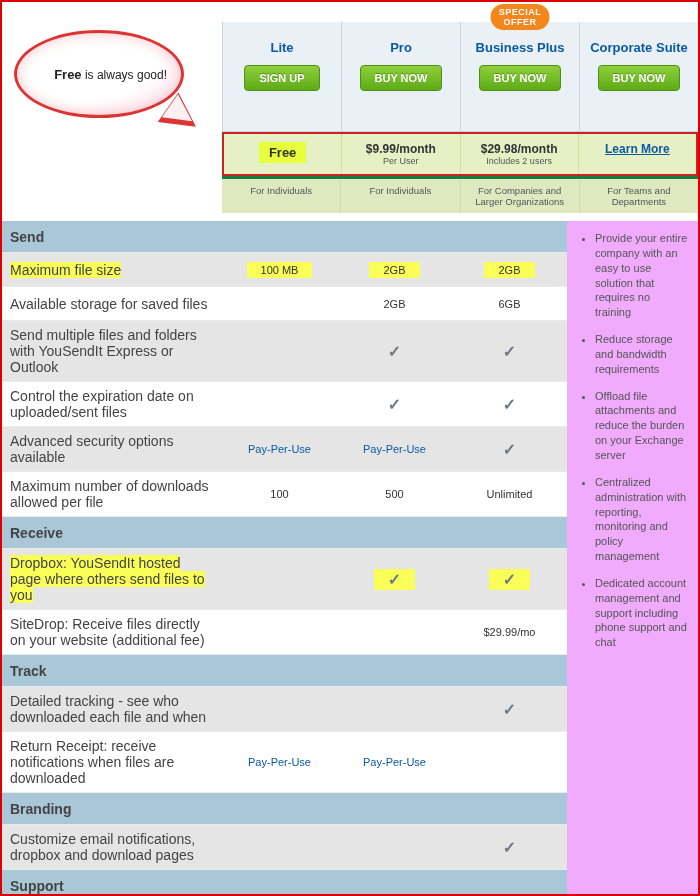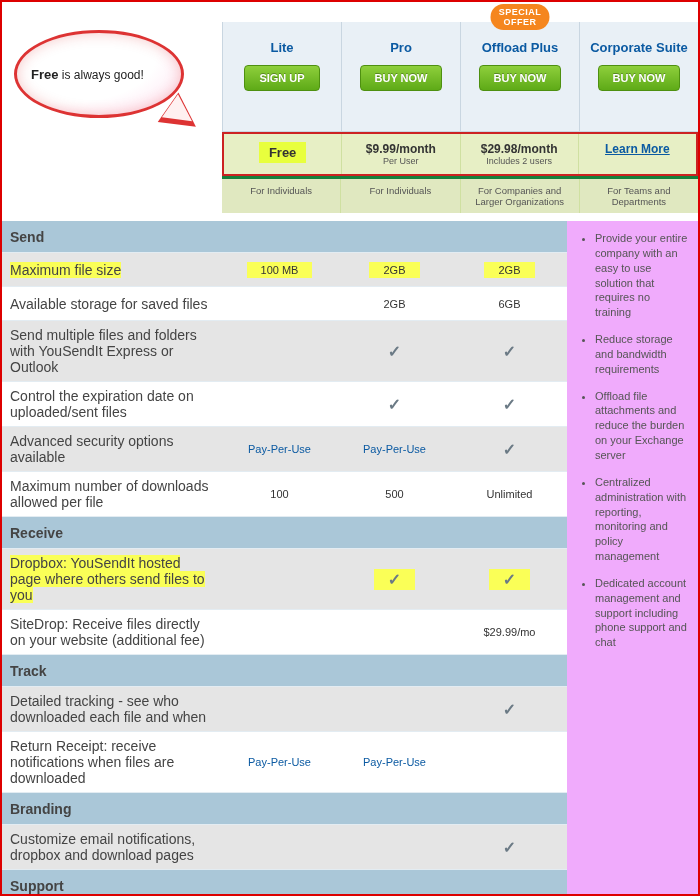--- a/index.html
+++ b/index.html
@@ -39,21 +39,21 @@
   .check { color:#6b7a85; font-size:16px; font-weight:bold; }
   .ppu { color:#0b5aa2; cursor:pointer;}
 
   
   .right-col { flex:1; padding:10px 10px 10px 14px; font-size:11px; color:#555; background:#f0abfc;}
   .right-col ul { list-style: disc; padding-left:14px; }
   .right-col li { margin-bottom:12px; line-height:1.35; }
 
   
   .callout { position:absolute; top:28px; left:12px; width:190px; height:110px; }
-  .bubble { position:absolute; width:170px; height:88px; border:3px solid #d33; border-radius:50%; background:radial-gradient(ellipse at 30% 30%, #fff 0%, #fff 55%, #fde 100%); box-shadow: inset 0 0 14px rgba(221,40,40,.25); display:flex; align-items:center; justify-content:flex-start; text-align:center; padding:0 14px;}
+  .bubble { position:absolute; width:170px; height:88px; border:3px solid #d33; border-radius:50%; background:radial-gradient(ellipse at 30% 30%, #fff 0%, #fff 55%, #fde 100%); box-shadow: inset 0 0 14px rgba(221,40,40,.25); display:flex; align-items:center; justify-content:flex-end; text-align:center; padding:0 14px;}
   .bubble-text { font-size:12px; color:#222; }
   .bubble-text b { font-size:13px; }
   .tail { position:absolute; left:150px; top:70px; width:0;height:0; border-left:18px solid transparent; border-right:18px solid transparent; border-top:34px solid #d33; transform: rotate(-55deg); }
   .tail-inner { position:absolute; left:153px; top:70px; width:0;height:0; border-left:14px solid transparent; border-right:14px solid transparent; border-top:27px solid #fff1f1; transform: rotate(-55deg); }
 
 </style>
 </head>
 <body>
 
 <div class="frame">
@@ -72,21 +72,21 @@
     <div class="plan-col">
       <div class="plan-name">Lite</div>
       <span class="plan-btn">SIGN UP</span>
     </div>
     <div class="plan-col">
       <div class="plan-name">Pro</div>
       <span class="plan-btn">BUY NOW</span>
     </div>
     <div class="plan-col">
       <div class="special-offer">SPECIAL OFFER</div>
-      <div class="plan-name">Offload Plus</div>
+      <div class="plan-name">Business Plus</div>
       <span class="plan-btn">BUY NOW</span>
     </div>
     <div class="plan-col">
       <div class="plan-name">Corporate Suite</div>
       <span class="plan-btn">BUY NOW</span>
     </div>
   </div>
 
   <div class="price-row">
     <div class="price-cell">

